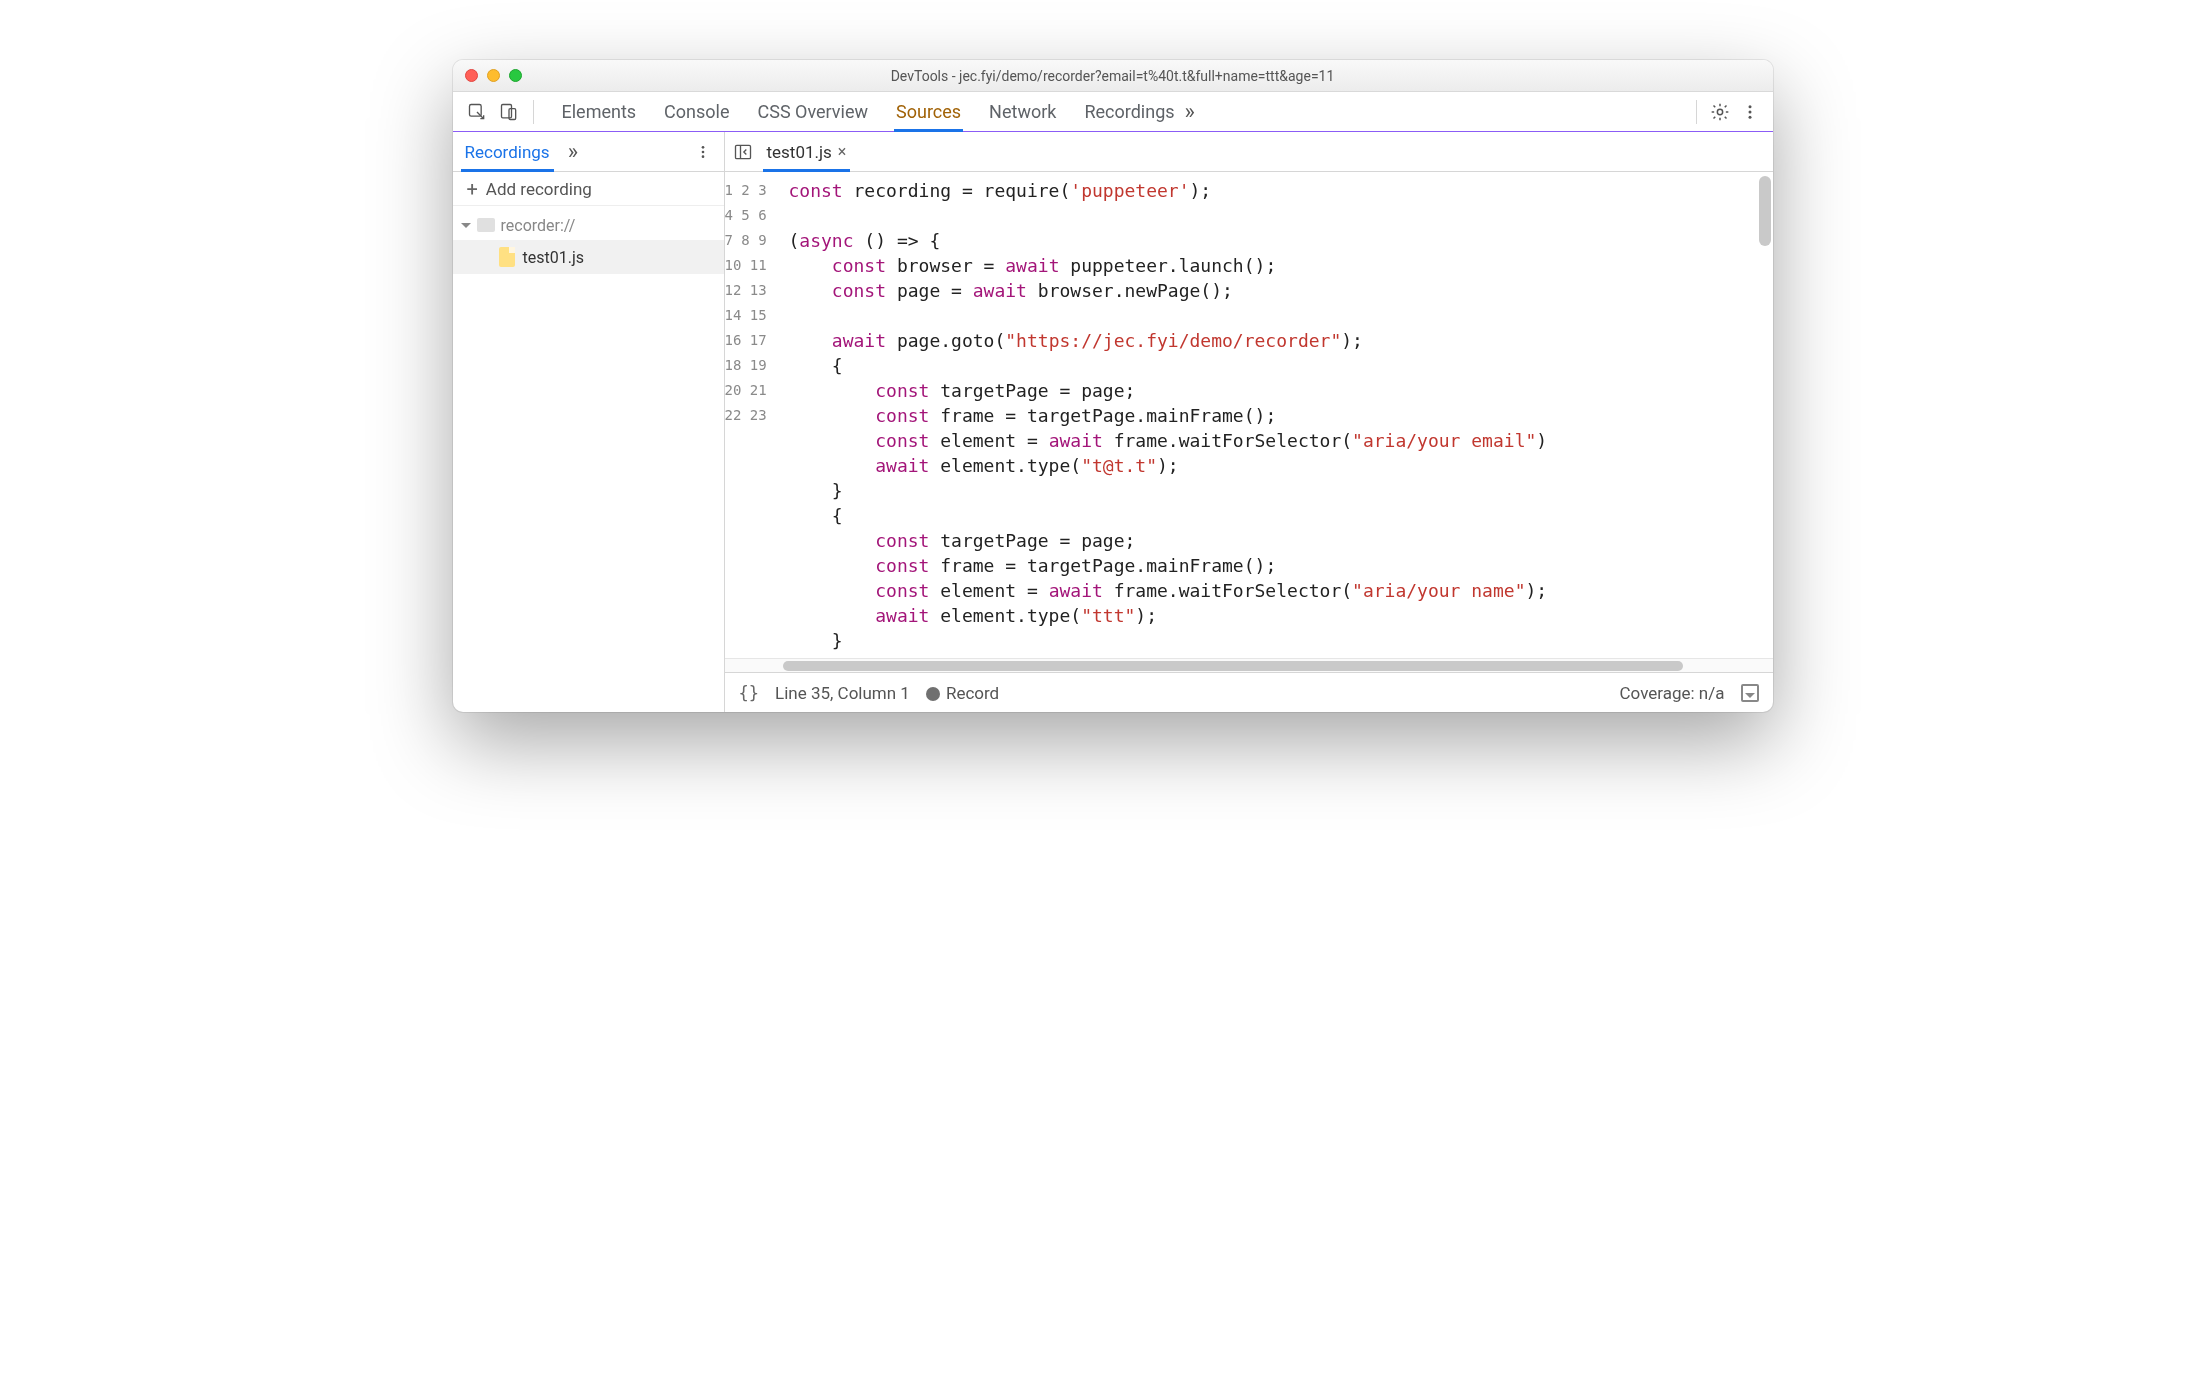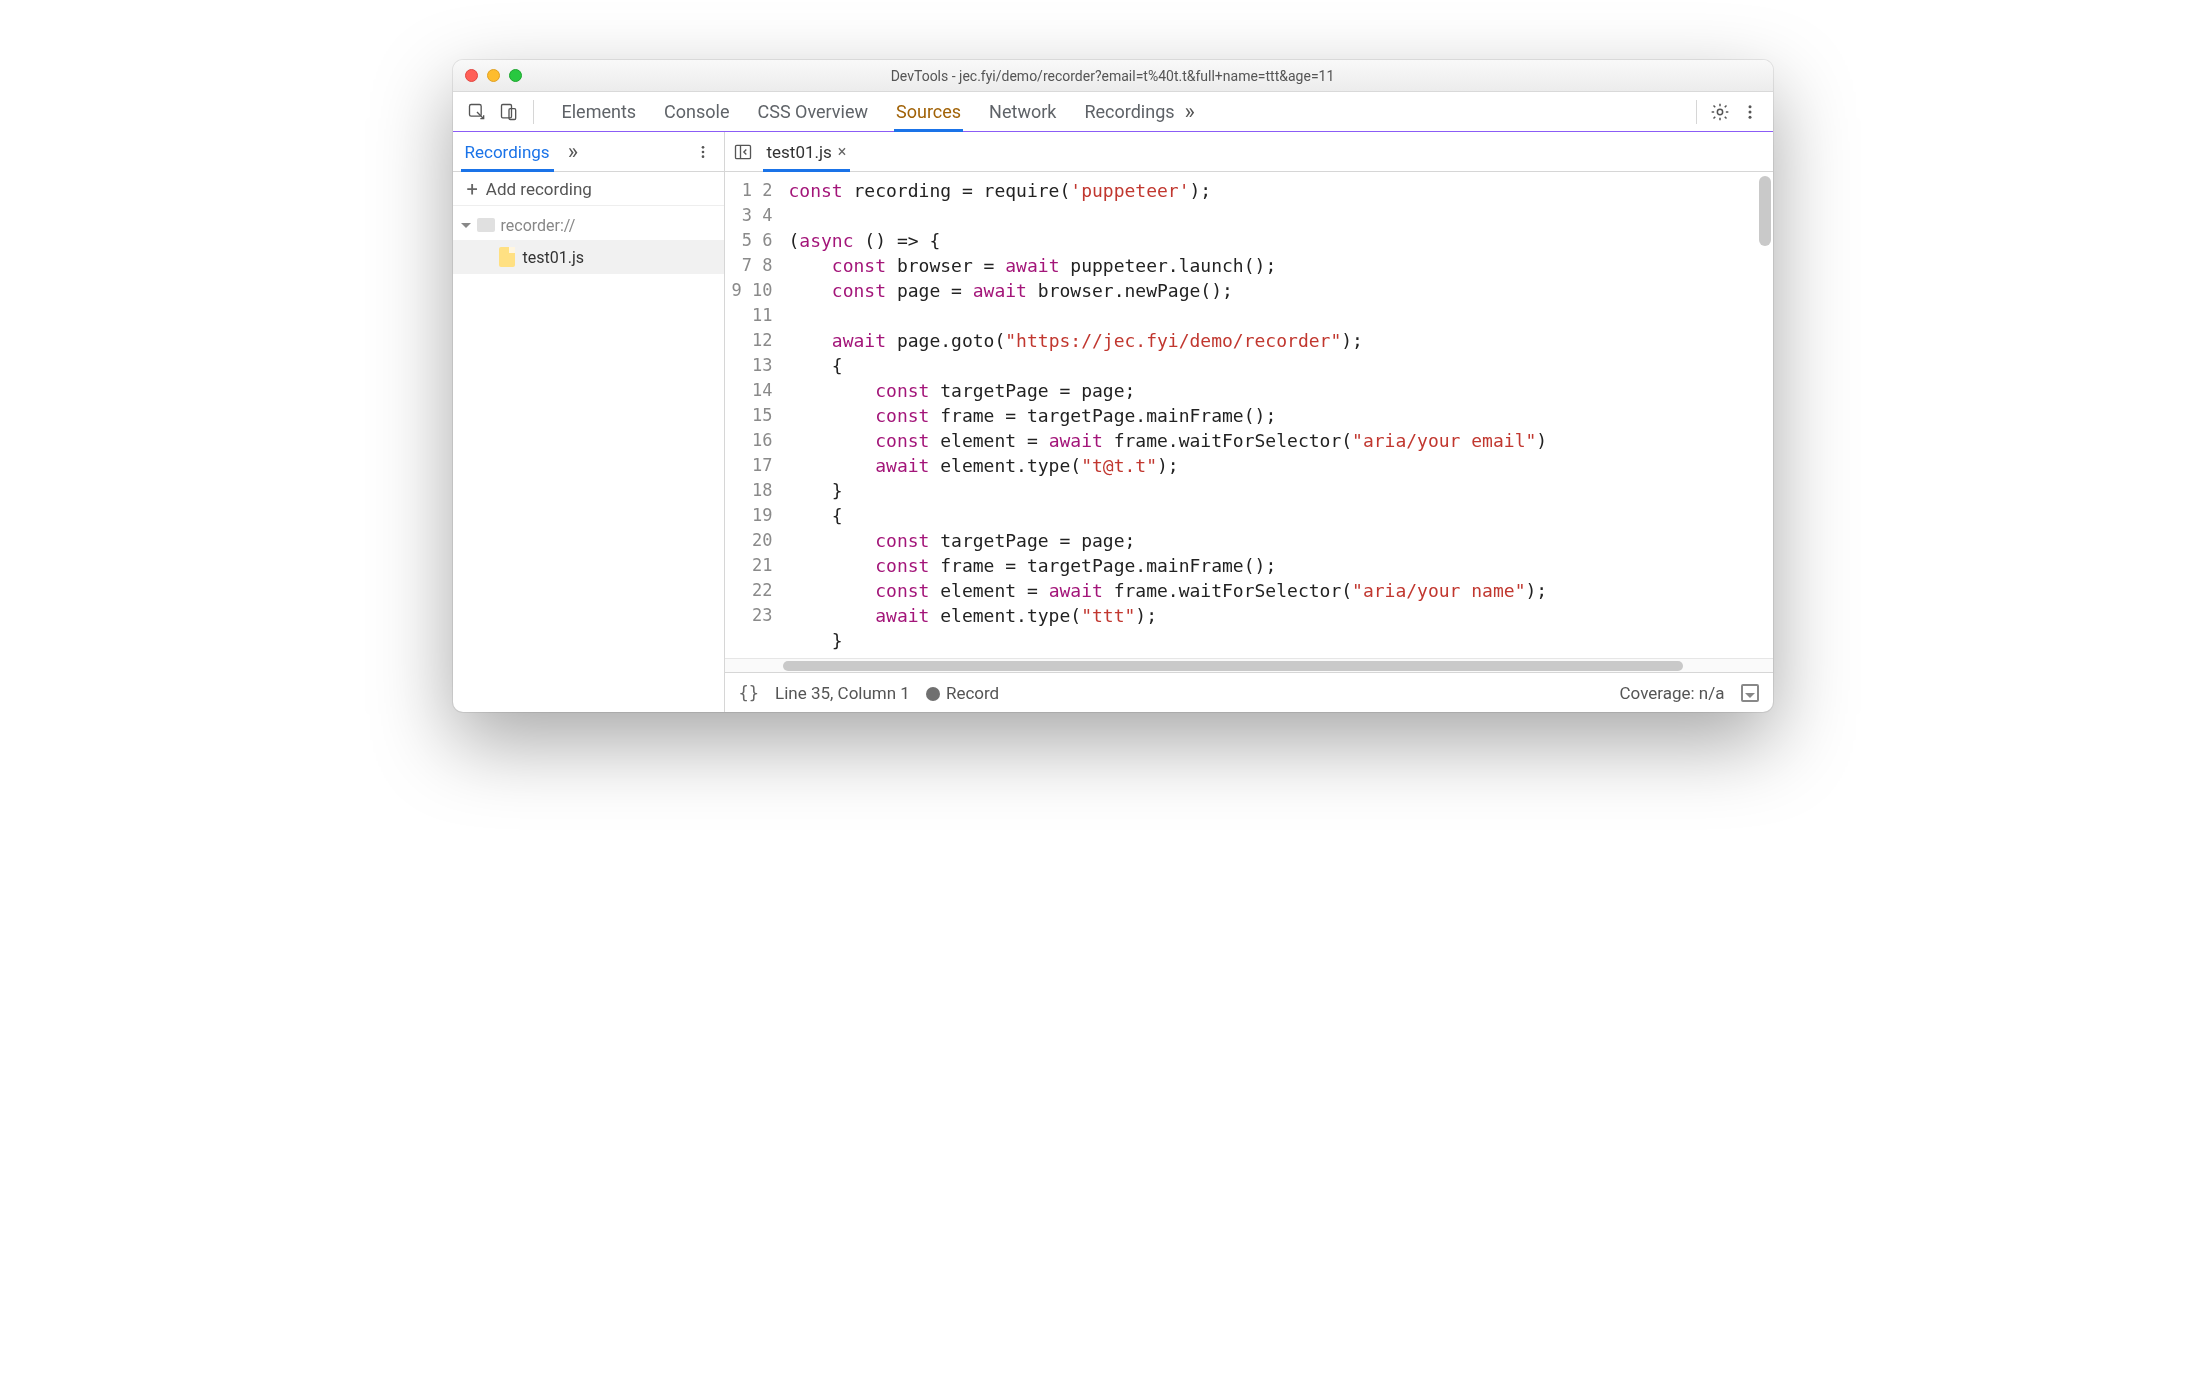--- a/index.html
+++ b/index.html
@@ -70,21 +70,21 @@
   .file-icon{width:16px;height:20px;background:#ffe082;border-radius:2px;position:relative;}
   .file-icon::after{content:"";position:absolute;top:0;right:0;width:6px;height:6px;background:#fff6e0;}
   
   .editor { flex:1; display:flex; flex-direction:column; min-width:0;}
   .editor-tabs{height:40px;border-bottom:1px solid #d6d6d6;display:flex;align-items:center;padding:0 6px;gap:8px;}
   .navpane-icon{width:24px;height:24px;display:flex;align-items:center;justify-content:center;color:#555;}
   .file-tab{display:flex;align-items:center;gap:6px;height:100%;font-size:17px;color:#333;position:relative;padding:0 4px;}
   .file-tab::after{content:"";position:absolute;left:0;right:0;bottom:-1px;height:3px;background:#1a73e8;}
   .close-x{font-size:16px;color:#666;}
   .code-wrap{flex:1;display:flex;overflow:hidden;position:relative;}
-  .gutter{width:58px;text-align:right;padding:6px 10px 6px 0;color:#8a8a8a;font-family:Menlo,Consolas,monospace;font-size:17px;line-height:25px;background:#fff;user-select:none;}
+  .gutter{width:58px;text-align:left;padding:6px 10px 6px 0;color:#8a8a8a;font-family:Menlo,Consolas,monospace;font-size:14px;line-height:25px;background:#fff;user-select:none;}
   .code{flex:1;padding:6px 0 6px 6px;font-family:Menlo,Consolas,monospace;font-size:18px;line-height:25px;white-space:pre;overflow:hidden;position:relative;color:#222;}
   .kw{color:#a31579;}
   .fn{color:#222;}
   .str{color:#c1372f;}
   .op{color:#222;}
   .scroll-v{position:absolute;top:4px;right:2px;width:12px;height:70px;background:#c9c9c9;border-radius:6px;}
   .hscroll{height:14px;background:#fafafa;border-top:1px solid #e6e6e6;position:relative;}
   .hscroll-thumb{position:absolute;left:58px;top:2px;height:10px;width:900px;background:#c9c9c9;border-radius:5px;}
   
   .status{height:40px;border-top:1px solid #d6d6d6;display:flex;align-items:center;padding:0 14px;gap:16px;font-size:17px;color:#555;}

